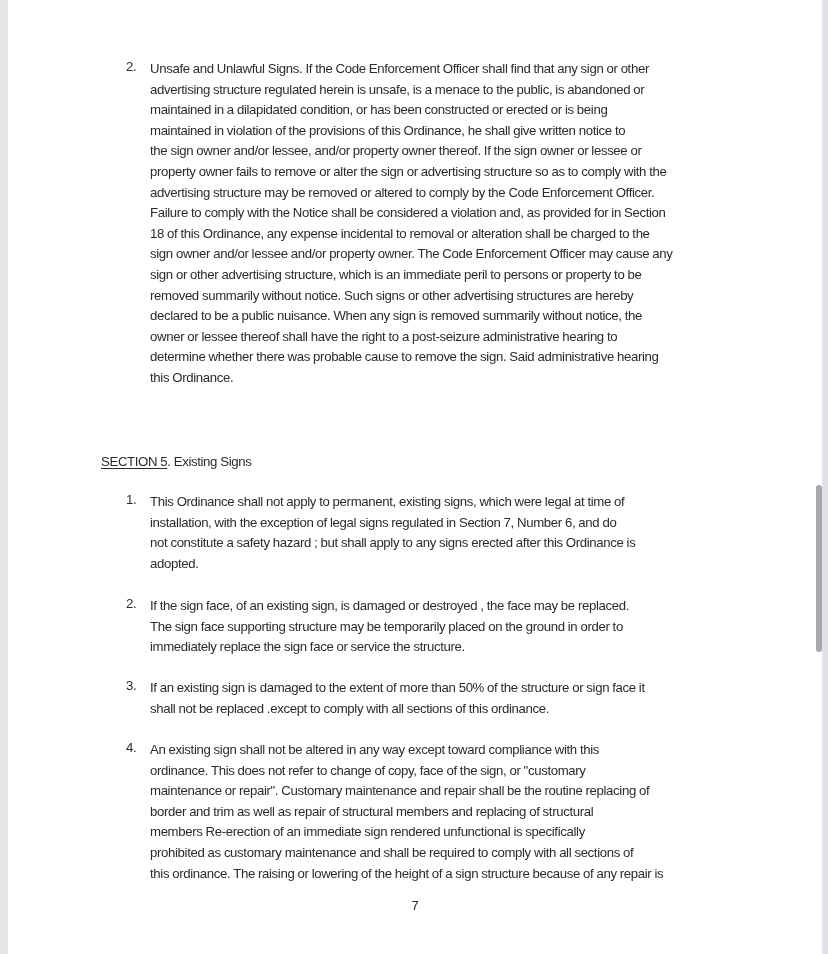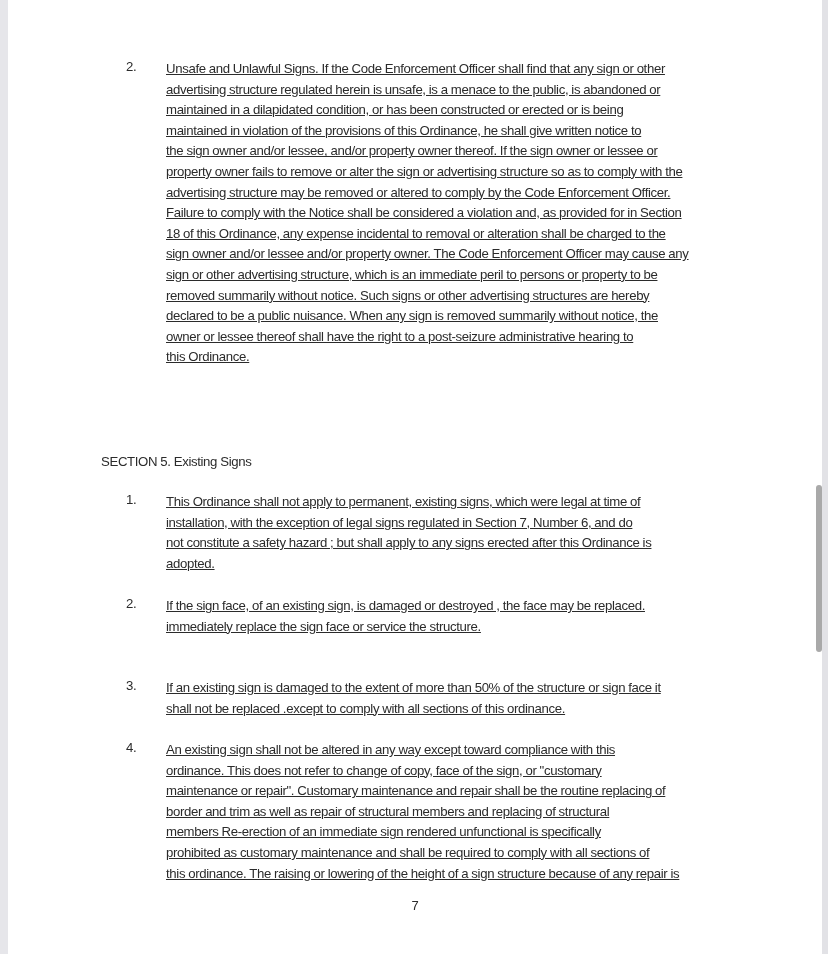--- a/index.html
+++ b/index.html
@@ -39,37 +39,37 @@
       left: 118px;
       width: 610px;
     }
     .item .num {
       position: absolute;
       left: 0;
       top: 0;
       width: 24px;
     }
     .item .body {
-      margin-left: 40px;
+      margin-left: 24px;
       line-height: 20.6px;
-      text-decoration: underline;
     }
     .item .line {
       display: block;
       white-space: nowrap;
       height: 20.6px;
     }
     .section-heading {
       position: absolute;
       left: 93px;
       top: 452px;
       white-space: nowrap;
       line-height: 20px;
     }
     .section-heading .label {
+      text-decoration: underline;
       text-underline-offset: 2px;
     }
     .page-number {
       position: absolute;
       left: 400px;
       top: 898px;
       width: 14px;
       text-align: center;
       font-size: 13px;
     }
@@ -107,20 +107,21 @@
         <span class="line">the sign owner  and/or  lessee,  and/or  property  owner thereof.   If the sign owner or lessee or</span>
         <span class="line">property owner fails to remove or alter the sign or advertising structure so as to comply with the</span>
         <span class="line">advertising  structure  may be removed  or altered  to comply  by the Code Enforcement  Officer.</span>
         <span class="line">Failure to comply with the Notice shall be considered a violation and, as provided for in Section</span>
         <span class="line">18 of this Ordinance, any expense  incidental  to removal or alteration  shall be charged to the</span>
         <span class="line">sign owner and/or  lessee and/or property owner. The Code Enforcement Officer may cause any</span>
         <span class="line">sign or other advertising structure, which is an immediate peril to persons or property to be</span>
         <span class="line">removed summarily without notice. Such signs or other advertising structures are hereby</span>
         <span class="line">declared to be a public nuisance.  When any sign is removed summarily without notice, the</span>
         <span class="line">owner or lessee thereof shall have the right to a post-seizure administrative hearing to</span>
+        <span class="line">determine whether there was probable cause to remove the sign. Said administrative hearing</span>
         <span class="line">this Ordinance.</span>
       </div>
     </div>
 
     <div class="section-heading">
       <span class="label">SECTION 5</span><span>. Existing Signs</span>
     </div>
 
     <div class="item" style="top:492px;">
       <span class="num">1.</span>
@@ -129,20 +130,21 @@
         <span class="line">installation,   with  the  exception   of  legal  signs  regulated   in  Section  7, Number  6, and  do</span>
         <span class="line">not  constitute   a  safety  hazard ;  but  shall  apply  to  any  signs erected after this Ordinance  is</span>
         <span class="line">adopted.</span>
       </div>
     </div>
 
     <div class="item" style="top:596px;">
       <span class="num">2.</span>
       <div class="body">
         <span class="line">If the sign face, of an  existing  sign,  is damaged  or  destroyed , the  face  may  be replaced.</span>
+        <span class="line">The sign face supporting structure  may  be temporarily   placed  on  the ground  in order to</span>
         <span class="line">immediately  replace the sign face or service the structure.</span>
       </div>
     </div>
 
     <div class="item" style="top:678px;">
       <span class="num">3.</span>
       <div class="body">
         <span class="line">If an existing sign is damaged to the extent of more than 50% of the structure or sign   face   it</span>
         <span class="line">shall   not be replaced  .except  to  comply   with  all  sections   of  this ordinance.</span>
       </div>

